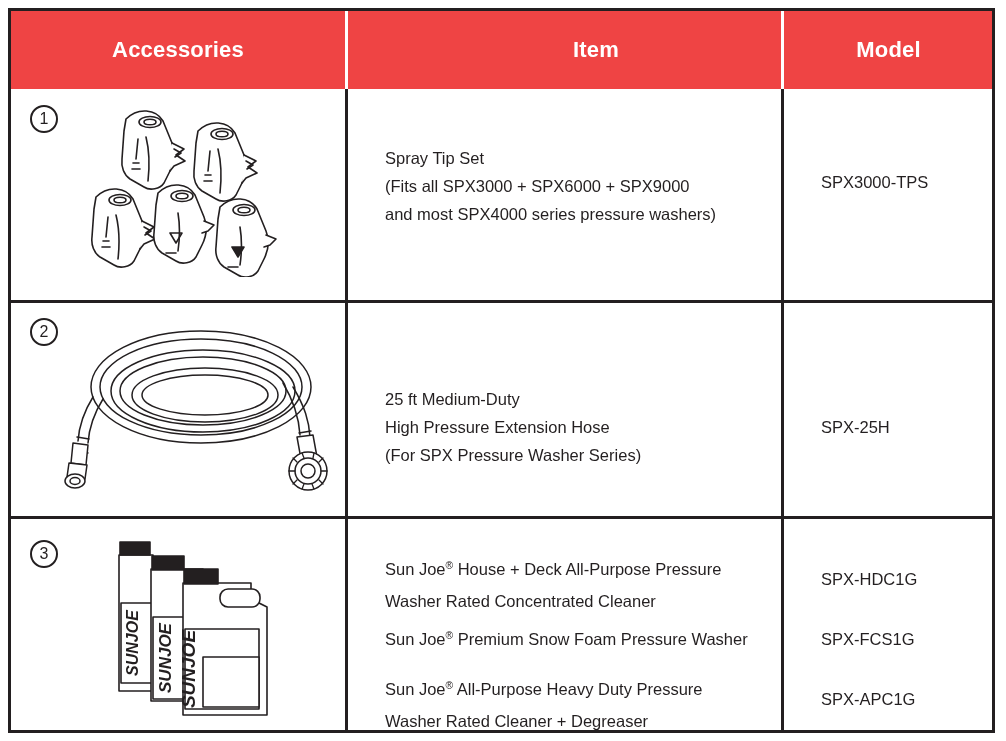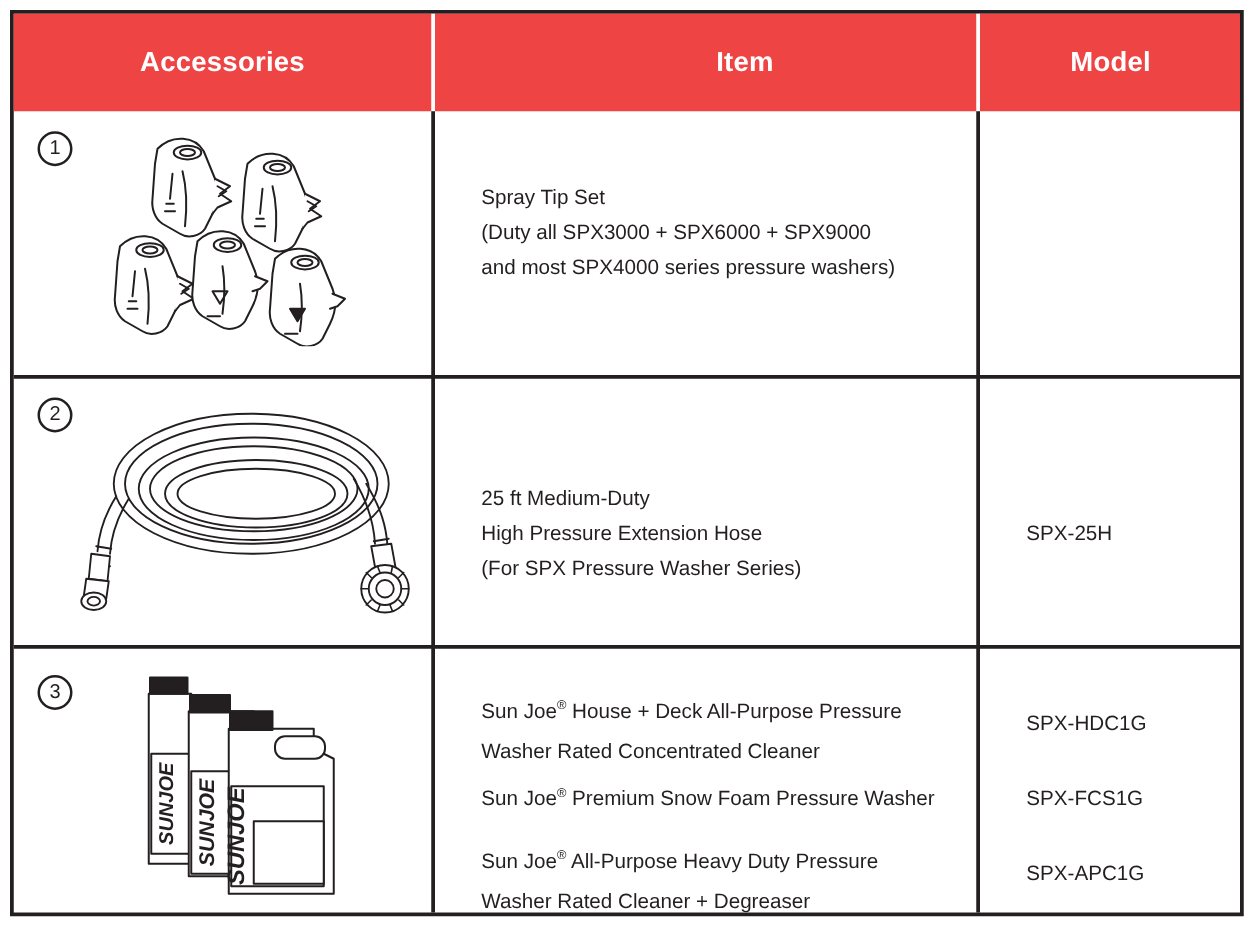--- a/index.html
+++ b/index.html
@@ -256,24 +256,27 @@
               <path d="M154 130 C156 142 156 154 154 168"></path>
               <path d="M146 150 L158 150 L152 160 Z" fill="#231f20"></path>
               <path d="M142 170 L152 170"></path>
             </g>
           </svg>
         </div>
       </div>
 
       <div class="cell-item">
         <div class="item-text item-text-1" style="top:56px">Spray Tip Set</div>
-        <div class="item-text item-text-1" style="top:84px">(Duty all SPX3000 + SPX6000 + SPX9000</div>
+        <div class="item-text item-text-1" style="top:84px">(Fits all SPX3000 + SPX6000 + SPX9000</div>
         <div class="item-text item-text-1" style="top:112px">and most SPX4000 series pressure washers)</div>
       </div>
 
+      <div class="cell-mod">
+        <div class="model-text model-1">SPX3000-TPS</div>
+      </div>
     </div>
 
     <div class="row row-2">
 
       <div class="cell-acc">
         <div class="idx-circle idx-r2">2</div>
 
         <div class="art art-hose">
           <svg width="285" height="185" viewBox="0 0 285 185" fill="none" stroke="#231f20" stroke-width="1.5" stroke-linecap="round" stroke-linejoin="round">
 

